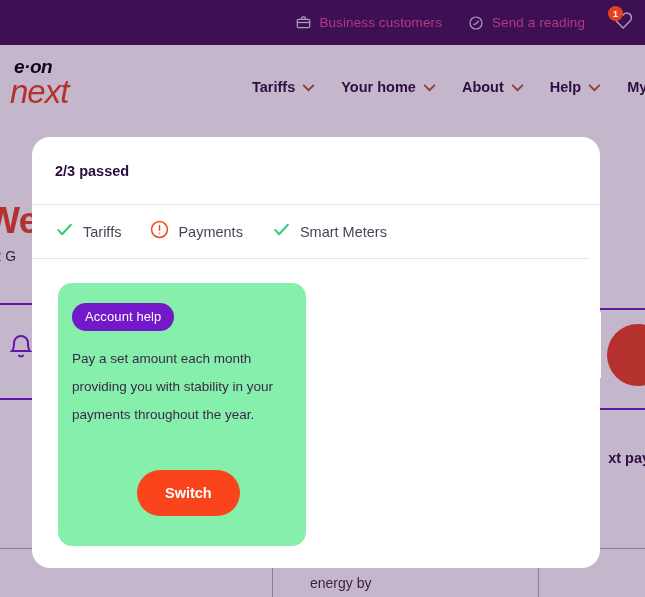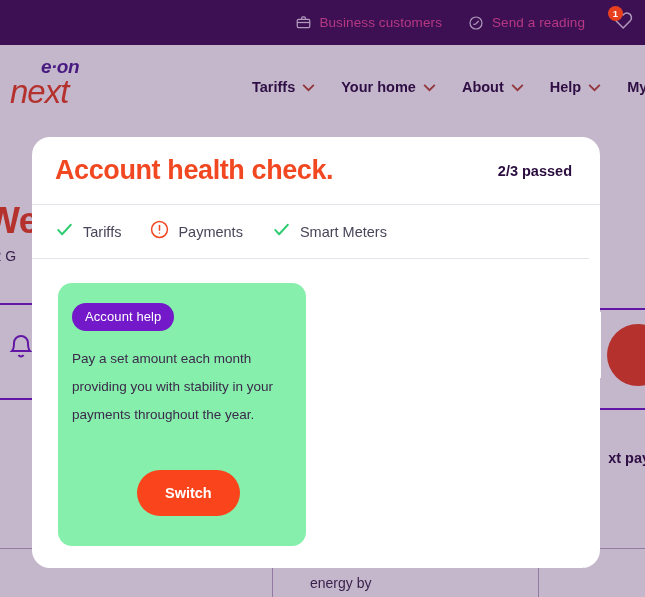--- a/index.html
+++ b/index.html
@@ -43,24 +43,23 @@
   }
 
   
   .navbar {
     position: absolute; top: 45px; left: 0; right: 0; height: 83px;
     background: #ffffff;
     display: flex; align-items: center;
   }
   .logo { position: absolute; left: 10px; top: 12px; width: 96px; }
   .logo .eon {
-    color: #4c1d95; font-style: italic; font-weight: bold;
+    color: #000000; font-style: italic; font-weight: bold;
     font-size: 19px; letter-spacing: -0.5px; line-height: 1;
     margin-left: 4px;
-    text-align: center;
   }
   .logo .nxt {
     color: #e8401e; font-style: italic; font-weight: normal;
     font-size: 33px; line-height: .95; letter-spacing: -1px;
   }
   .navlinks {
     position: absolute; left: 252px; top: 0; height: 83px;
     display: flex; align-items: center; gap: 26px;
   }
   .navlink {
@@ -302,21 +301,20 @@
         <div class="table-cell-text">energy by</div>
       </div>
     </div>
 
     <div class="overlay"></div>
   </div>
 
   <div class="modal">
 
     <div class="modal-head">
-      <div class="modal-title">Account health check.</div>
       <div class="modal-passed">2/3 passed</div>
     </div>
 
     <div class="checklist">
       <div class="check-item">
         <span>
           <svg width="19" height="19" viewBox="0 0 24 24" fill="none" stroke="#2ecc71" stroke-width="2.4" stroke-linecap="round" stroke-linejoin="round">
               <path d="M4 12.5l5 5.5L20 6"></path>
             </svg>
         </span>

